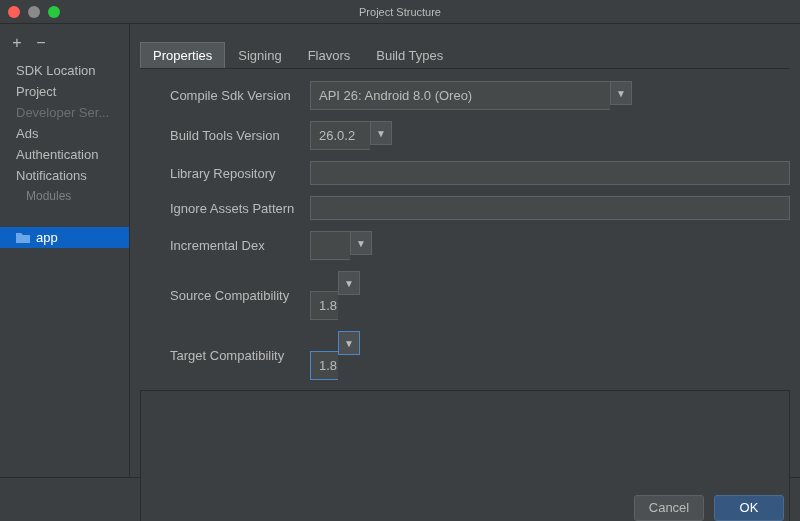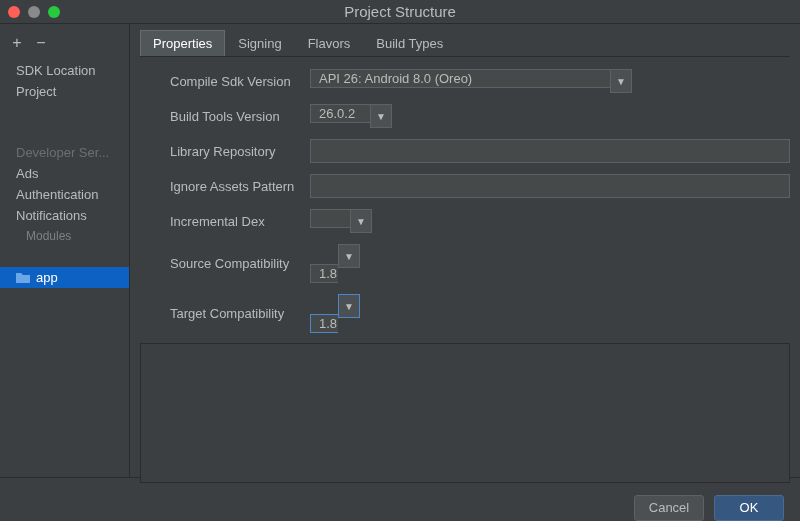--- a/index.html
+++ b/index.html
@@ -32,21 +32,21 @@
       height: 12px;
       border-radius: 50%;
     }
     .tl-red { background: #ff5f56; }
     .tl-yellow { background: #8a8a8a; }
     .tl-green { background: #27c93f; }
     .title {
       flex: 1;
       text-align: center;
       color: #bbbbbb;
-      font-size: 15px;
+      font-size: 11px;
     }
     .main-content {
       display: flex;
       height: calc(100% - 24px - 44px);
     }
     .sidebar {
       width: 130px;
       border-right: 1px solid #2b2b2b;
       padding-top: 6px;
     }
@@ -63,21 +63,21 @@
       text-align: center;
     }
     .sidebar-item {
       padding: 3px 8px 3px 16px;
       color: #bbbbbb;
       cursor: pointer;
       white-space: nowrap;
       overflow: hidden;
       text-overflow: ellipsis;
     }
-    .sidebar-item.dim { color: #6e6e6e; margin-top: 40px; }
+    .sidebar-item.dim { color: #6e6e6e; }
     .sidebar-section {
       padding: 3px 8px 3px 26px;
       color: #808080;
       font-size: 12px;
     }
     .sidebar-item.selected {
       background: #0d61c3;
       color: #ffffff;
       display: flex;
       align-items: center;
@@ -90,20 +90,21 @@
       flex: 1;
       padding: 6px 10px;
       display: flex;
       flex-direction: column;
     }
     .tabs {
       display: flex;
       border-bottom: 1px solid #2b2b2b;
       gap: 0;
       margin-bottom: 12px;
+      margin-top: 12px;
     }
     .tab {
       padding: 5px 12px;
       color: #bbbbbb;
       cursor: pointer;
       border: 1px solid transparent;
       border-bottom: none;
       font-size: 13px;
     }
     .tab.active {
@@ -132,21 +133,21 @@
     .combo {
       display: flex;
       align-items: stretch;
     }
     .combo-field {
       background: #45494a;
       border: 1px solid #5e6163;
       border-right: none;
       padding: 3px 8px;
       color: #bbbbbb;
-      height: 19px;
+      height: 29px;
       display: flex;
       align-items: center;
     }
     .combo-btn {
       background: #4c5052;
       border: 1px solid #5e6163;
       width: 22px;
       display: flex;
       align-items: center;
       justify-content: center;

